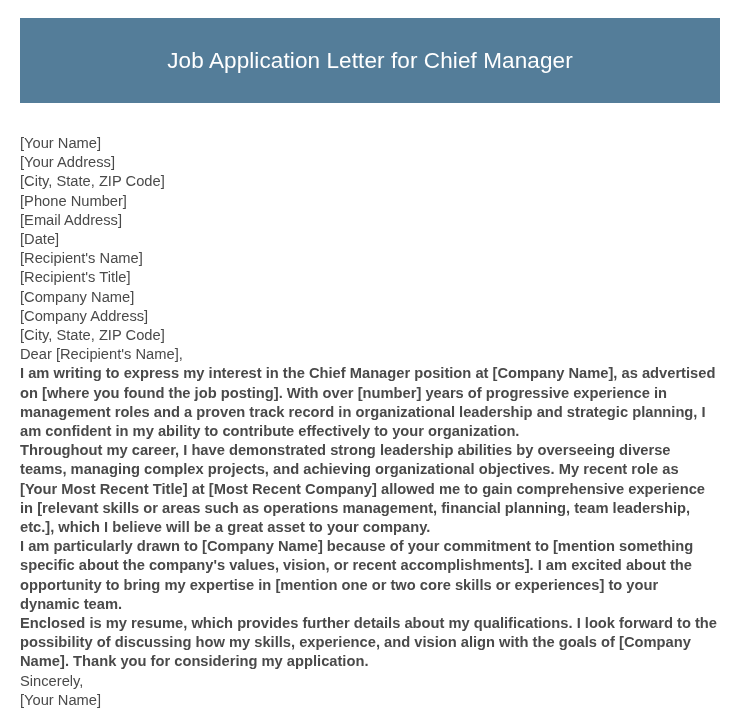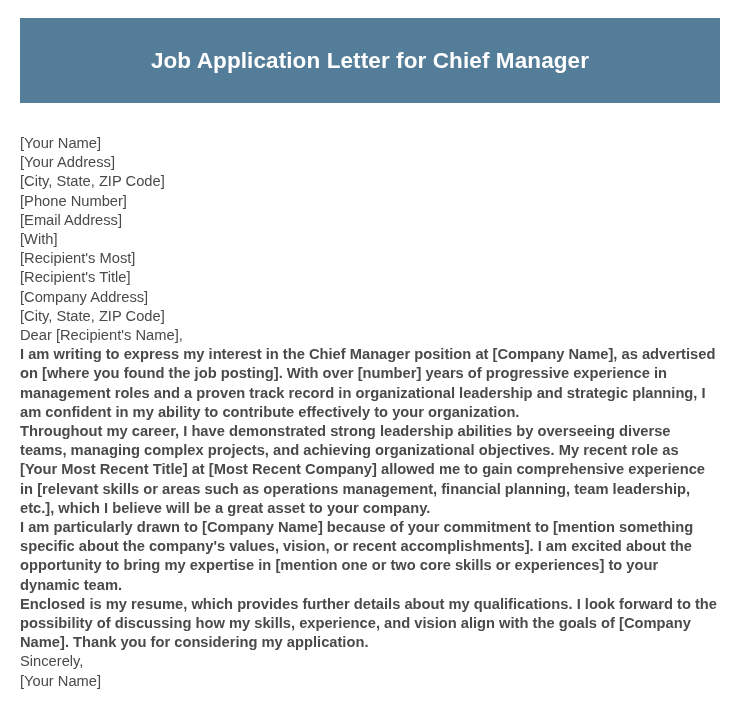--- a/index.html
+++ b/index.html
@@ -31,21 +31,21 @@
     background: #547d99;
     display: flex;
     align-items: center;
     justify-content: center;
     box-sizing: border-box;
   }
 
   .header-title {
     color: #ffffff;
     font-size: 22.5px;
-    font-weight: bold;
+    font-weight: normal;
     letter-spacing: 0.1px;
     text-align: center;
     line-height: 1.2;
     margin: 12px;
     white-space: nowrap;
   }
 
   
   .letter-body {
     position: absolute;
@@ -80,26 +80,27 @@
   </div>
 
   <div class="letter-body">
 
     <div>
       <div class="letter-line">[Your Name]</div>
       <div class="letter-line">[Your Address]</div>
       <div class="letter-line">[City, State, ZIP Code]</div>
       <div class="letter-line">[Phone Number]</div>
       <div class="letter-line">[Email Address]</div>
-      <div class="letter-line">[With]</div>
+      <div class="letter-line">[Date]</div>
     </div>
 
     <div>
-      <div class="letter-line">[Recipient's Most]</div>
+      <div class="letter-line">[Recipient's Name]</div>
       <div class="letter-line">[Recipient's Title]</div>
+      <div class="letter-line">[Company Name]</div>
       <div class="letter-line">[Company Address]</div>
       <div class="letter-line">[City, State, ZIP Code]</div>
     </div>
 
     <div class="letter-line">Dear [Recipient's Name],</div>
 
     <p class="letter-para">I am writing to express my interest in the Chief Manager position at [Company Name], as advertised on [where you found the job posting]. With over [number] years of progressive experience in management roles and a proven track record in organizational leadership and strategic planning, I am confident in my ability to contribute effectively to your organization.</p>
     <p class="letter-para">Throughout my career, I have demonstrated strong leadership abilities by overseeing diverse teams, managing complex projects, and achieving organizational objectives. My recent role as [Your Most Recent Title] at [Most Recent Company] allowed me to gain comprehensive experience in [relevant skills or areas such as operations management, financial planning, team leadership, etc.], which I believe will be a great asset to your company.</p>
     <p class="letter-para">I am particularly drawn to [Company Name] because of your commitment to [mention something specific about the company's values, vision, or recent accomplishments]. I am excited about the opportunity to bring my expertise in [mention one or two core skills or experiences] to your dynamic team.</p>
     <p class="letter-para">Enclosed is my resume, which provides further details about my qualifications. I look forward to the possibility of discussing how my skills, experience, and vision align with the goals of [Company Name]. Thank you for considering my application.</p>

